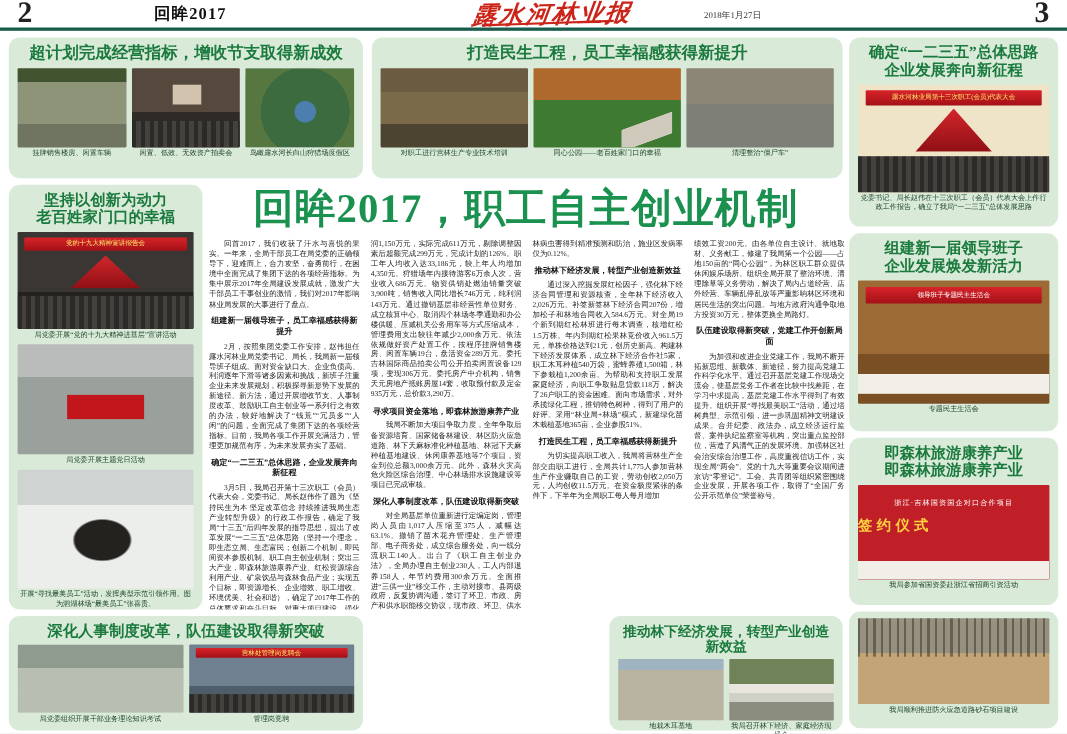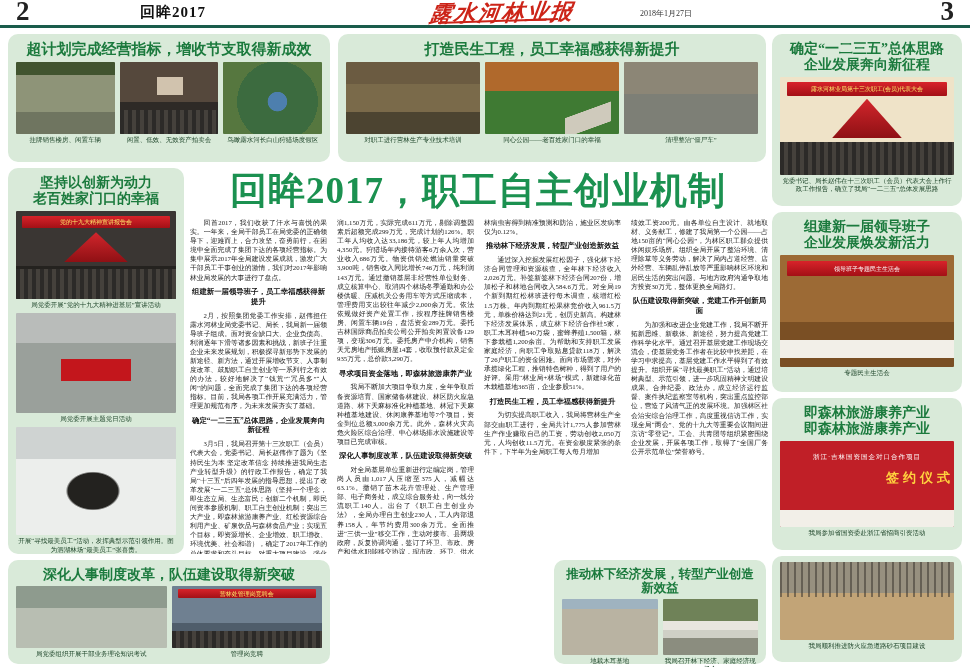--- a/index.html
+++ b/index.html
@@ -38,21 +38,21 @@
   .banner.white{color:#fff;}
   .flagfan{position:absolute;left:30%;top:22%;width:40%;height:40%;
            background:linear-gradient(180deg,#d2262c,#8f1014);clip-path:polygon(50% 0,100% 100%,0 100%);}
   .screenlight{position:absolute;left:38%;top:20%;width:26%;height:26%;background:#e8d9c2;opacity:.85;}
   .crowd{position:absolute;left:0;bottom:0;width:100%;height:34%;
          background:repeating-linear-gradient(90deg,#2c2a28 0 4px,#45413c 4px 8px);}
   .tableStrip{position:absolute;left:0;bottom:8%;width:100%;height:16%;background:#f2efe8;}
   .redflagRect{position:absolute;left:28%;top:46%;width:44%;height:22%;background:#c3161c;}
   .darkFigure{position:absolute;left:28%;top:38%;width:40%;height:42%;background:radial-gradient(ellipse at 50% 50%,#23221f 0 55%,transparent 60%);}
   .signTitle{position:absolute;left:0;top:14%;width:100%;text-align:center;color:#fff;font-size:6.5px;letter-spacing:1px;}
-  .signBig{position:absolute;left:0;top:32%;width:100%;text-align:right;color:#ffd23e;font-size:13px;font-weight:bold;letter-spacing:4px;}
+  .signBig{position:absolute;left:0;top:32%;width:100%;text-align:left;color:#ffd23e;font-size:13px;font-weight:bold;letter-spacing:4px;}
   .pathway{position:absolute;right:6%;bottom:0;width:34%;height:60%;background:linear-gradient(160deg,transparent 45%,#cfcabc 46% 78%,transparent 79%);}
   
   .ph-parking{background:linear-gradient(180deg,#41542f 0 18%,#8e9478 18% 70%,#6f7560 70%);}
   .ph-meetdark{background:linear-gradient(180deg,#55483c 0 55%,#2e2a26 55%);}
   .ph-aerial{background:radial-gradient(circle at 55% 55%,#4d7fae 0 14%,#3c6b3f 15% 60%,#56773f 60%),linear-gradient(180deg,#9fb3c8 0 12%,#3c6b3f 12%);}
   .ph-plant{background:linear-gradient(180deg,#6b5b41 0 30%,#7a6a4a 30% 70%,#4c4431 70%);}
   .ph-park{background:linear-gradient(180deg,#b0692c 0 40%,#3f7a33 40%);}
   .ph-tow{background:linear-gradient(180deg,#8c8676 0 45%,#7d7f76 45%);}
   .ph-congress{background:linear-gradient(180deg,#efe3c8 0 70%,#cbb894 70%);}
   .ph-hall{background:linear-gradient(180deg,#3a3633 0 62%,#24221f 62%);}

